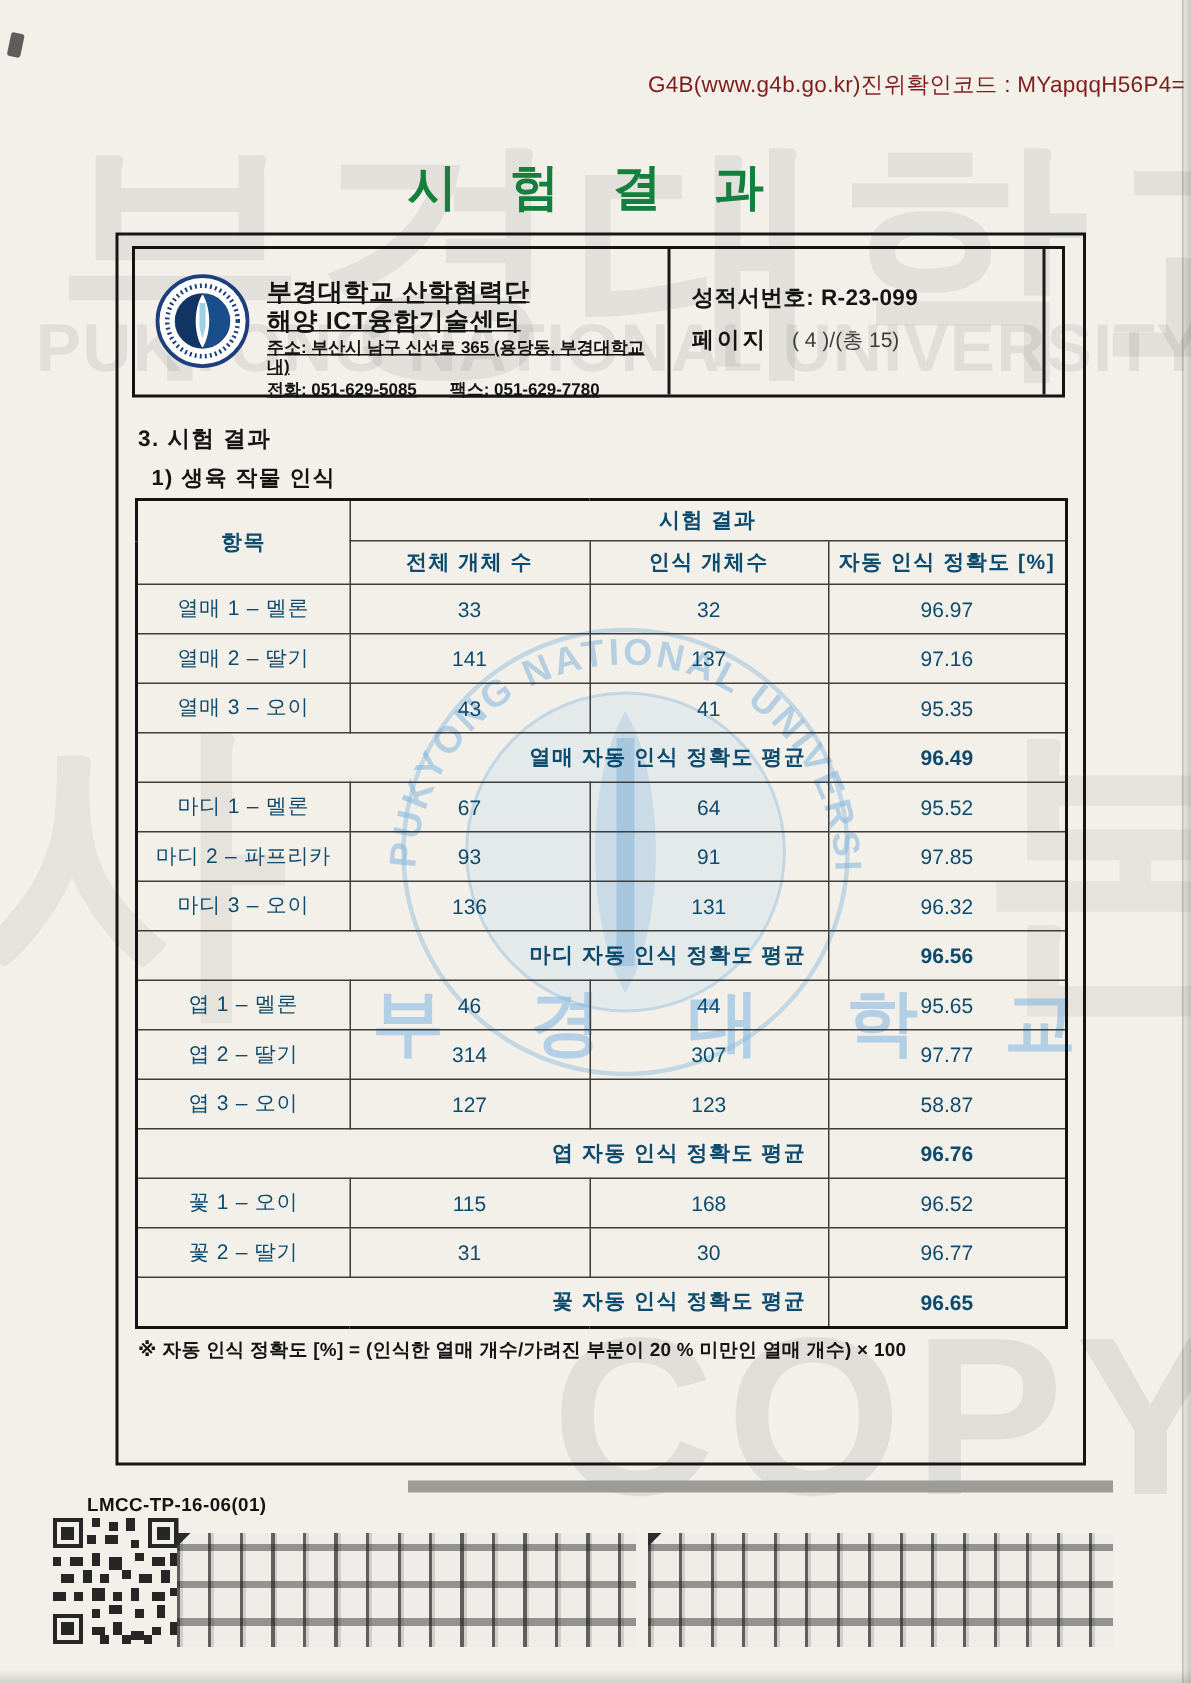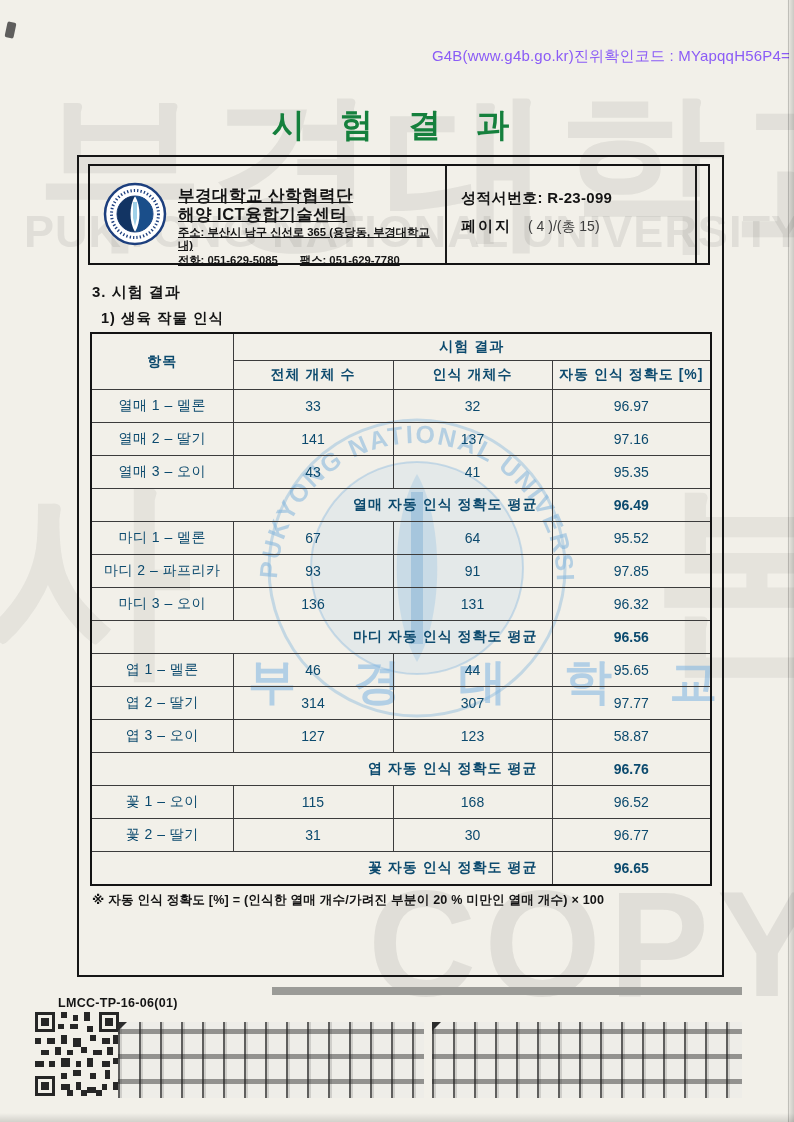--- a/index.html
+++ b/index.html
@@ -17,21 +17,21 @@
   .wm-seal-kr{left:248px;top:650px;font-size:48px;letter-spacing:22px;color:rgba(125,180,225,.55);}
 
   
   .scan-right{position:absolute;right:0;top:0;width:7px;height:100%;background:linear-gradient(90deg,transparent,rgba(0,0,0,.16));z-index:3;}
   .scan-right-line{position:absolute;right:5px;top:0;width:1px;height:100%;background:rgba(0,0,0,.18);z-index:3;}
   .scan-bottom{position:absolute;left:0;bottom:0;width:100%;height:9px;background:linear-gradient(0deg,rgba(0,0,0,.13),transparent);z-index:3;}
   .scan-smudge{position:absolute;left:6px;top:22px;width:9px;height:16px;background:#3a3a3a;transform:rotate(12deg);border-radius:2px;opacity:.8;z-index:3;}
 
   
   .content{position:absolute;inset:0;z-index:1;}
-  .verify{position:absolute;top:47px;right:4px;font-size:15px;color:#8b5cf6;letter-spacing:.2px;}
+  .verify{position:absolute;top:47px;right:4px;font-size:15px;color:#7f1d1d;letter-spacing:.2px;}
   .doc-title{position:absolute;top:103px;left:0;width:100%;text-align:center;font-size:33px;font-weight:bold;letter-spacing:13px;color:#15803d;}
 
   .outer-box{position:absolute;left:77px;top:155px;width:643px;height:818px;border:2px solid #161616;background:transparent;}
 
   
   .hdr{position:absolute;left:88px;top:164px;width:622px;height:101px;border:2px solid #131313;display:flex;box-sizing:border-box;}
   .hdr-cell1{width:357px;border-right:2px solid #1a1a1a;box-sizing:border-box;position:relative;}
   .hdr-cell2{width:250px;border-right:2px solid #1a1a1a;box-sizing:border-box;padding:23px 0 0 14px;}
   .hdr-cell3{flex:1;}
   .logo{position:absolute;left:13px;top:16px;width:64px;height:64px;}

